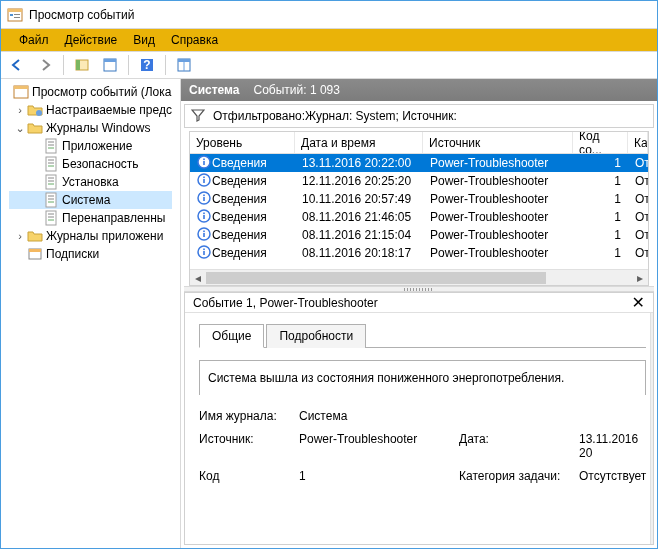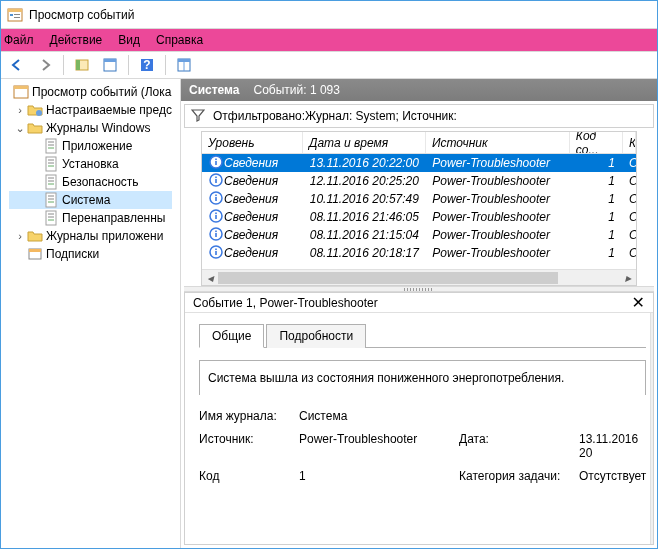--- a/index.html
+++ b/index.html
@@ -1,35 +1,35 @@
 <!DOCTYPE html>
 <html><head>
 <meta charset="utf-8">
 <style>
 * { box-sizing: border-box; margin: 0; padding: 0; font-family: "Segoe UI", Tahoma, sans-serif; font-size: 12px; }
 body { background: #fff; width: 658px; height: 549px; overflow: hidden; border: 1px solid #4a9de0; display: flex; flex-direction: column; }
 .titlebar { height: 28px; background: #fff; display: flex; align-items: center; padding: 0 6px; border-bottom: 1px solid #d9d9d9; }
 .titlebar .app-icon { width: 16px; height: 16px; margin-right: 6px; }
 .titlebar .title { font-size: 12px; }
-.menubar { height: 22px; display: flex; align-items: center; padding: 0 3px; background: #ec4899; }
+.menubar { height: 22px; display: flex; align-items: center; padding: 0 18px; background: #eab308; }
 .menubar span { margin-right: 16px; cursor: default; }
 .toolbar { height: 28px; background: #fff; border-top: 1px solid #d9d9d9; border-bottom: 1px solid #d9d9d9; display: flex; align-items: center; padding: 0 4px; gap: 4px; }
 .tool-btn { width: 24px; height: 22px; display: flex; align-items: center; justify-content: center; border: 1px solid transparent; }
 .tool-sep { width: 1px; height: 20px; background: #d0d0d0; margin: 0 2px; }
 .content { flex: 1; display: flex; overflow: hidden; }
 .tree-panel { width: 180px; border-right: 1px solid #d9d9d9; padding: 4px 8px; overflow: hidden; }
 .tree-item { display: flex; align-items: center; height: 18px; padding-left: 4px; white-space: nowrap; cursor: default; }
 .tree-item.sel { background: #cce8ff; }
 .tree-item .tgl { width: 14px; text-align: center; color: #555; font-size: 11px; }
 .tree-item .ticon { width: 16px; height: 16px; margin-right: 3px; display: inline-flex; align-items: center; justify-content: center; }
 .right-panel { flex: 1; display: flex; flex-direction: column; overflow: hidden; }
 .panel-header { height: 22px; background: linear-gradient(#8a8a8a,#7c7c7c); color: #fff; display: flex; align-items: center; padding: 0 8px; gap: 14px; font-size: 12px; }
 .panel-header .ph-title { font-weight: bold; }
 .filter-row { height: 24px; border: 1px solid #d0d0d0; margin: 3px; display: flex; align-items: center; padding: 0 6px; gap: 8px; background: #fff; }
-.table-wrap { margin: 0 20px; border: 1px solid #d0d0d0; height: 155px; display: flex; flex-direction: column; font-style: italic; }
+.table-wrap { margin: 0 8px; border: 1px solid #d0d0d0; height: 155px; display: flex; flex-direction: column; }
 .tbl-head { display: flex; background: #fff; border-bottom: 1px solid #e0e0e0; height: 22px; align-items: center; }
 .tbl-head > div { padding: 0 6px; border-right: 1px solid #e8e8e8; height: 100%; display: flex; align-items: center; overflow: hidden; }
 .tbl-body { flex: 1; overflow: hidden; }
 .tbl-row { display: flex; height: 18px; align-items: center; }
 .tbl-row.sel { background: #0078d7; color: #fff; }
 .tbl-row > div { padding: 0 7px; overflow: hidden; white-space: nowrap; display: flex; align-items: center; gap: 1px; height: 100%; }
 .c1 { width: 105px; } .c2 { width: 128px; } .c3 { width: 150px; } .c4 { width: 55px; justify-content: flex-end; } .c5 { flex: 1; }
 .hscroll { height: 16px; background: #f0f0f0; border-top: 1px solid #e0e0e0; position: relative; }
 .hscroll .thumb { position: absolute; left: 16px; top: 2px; width: 340px; height: 12px; background: #cdcdcd; }
 .hscroll .arr { position: absolute; top: 0; width: 16px; height: 16px; display: flex; align-items: center; justify-content: center; color: #606060; }
@@ -156,32 +156,32 @@
     </div>
     <div class="tree-item" style="padding-left:34px">
       <span class="ticon">
           <svg width="16" height="16" viewBox="0 0 16 16">
             <rect x="3" y="1" width="10" height="14" fill="#fff" stroke="#a0a0a0"></rect>
             <line x1="5" y1="4" x2="11" y2="4" stroke="#888"></line>
             <line x1="5" y1="7" x2="11" y2="7" stroke="#888"></line>
             <line x1="5" y1="10" x2="11" y2="10" stroke="#6a6"></line>
           </svg>
         </span>
+      <span>Безопасность</span>
+    </div>
+    <div class="tree-item" style="padding-left:34px">
+      <span class="ticon">
+          <svg width="16" height="16" viewBox="0 0 16 16">
+            <rect x="3" y="1" width="10" height="14" fill="#fff" stroke="#a0a0a0"></rect>
+            <line x1="5" y1="4" x2="11" y2="4" stroke="#888"></line>
+            <line x1="5" y1="7" x2="11" y2="7" stroke="#888"></line>
+            <line x1="5" y1="10" x2="11" y2="10" stroke="#6a6"></line>
+          </svg>
+        </span>
       <span>Установка</span>
-    </div>
-    <div class="tree-item" style="padding-left:34px">
-      <span class="ticon">
-          <svg width="16" height="16" viewBox="0 0 16 16">
-            <rect x="3" y="1" width="10" height="14" fill="#fff" stroke="#a0a0a0"></rect>
-            <line x1="5" y1="4" x2="11" y2="4" stroke="#888"></line>
-            <line x1="5" y1="7" x2="11" y2="7" stroke="#888"></line>
-            <line x1="5" y1="10" x2="11" y2="10" stroke="#6a6"></line>
-          </svg>
-        </span>
-      <span>Безопасность</span>
     </div>
     <div class="tree-item sel" style="padding-left:34px">
       <span class="ticon">
           <svg width="16" height="16" viewBox="0 0 16 16">
             <rect x="3" y="1" width="10" height="14" fill="#fff" stroke="#a0a0a0"></rect>
             <line x1="5" y1="4" x2="11" y2="4" stroke="#888"></line>
             <line x1="5" y1="7" x2="11" y2="7" stroke="#888"></line>
             <line x1="5" y1="10" x2="11" y2="10" stroke="#6a6"></line>
           </svg>
         </span>

